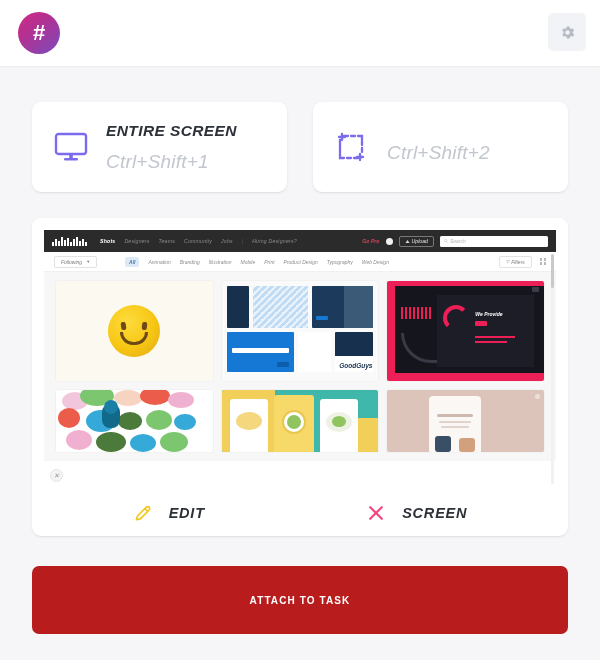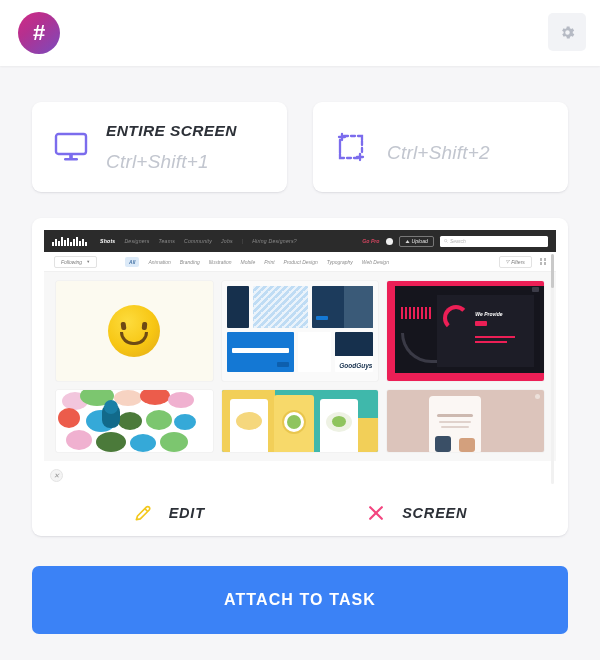--- a/index.html
+++ b/index.html
@@ -222,24 +222,24 @@
     display: flex; align-items: center; gap: 16px; cursor: pointer;
   }
   .act-label {
     font-size: 14.5px; font-weight: 700; letter-spacing: .8px; color: #2d3138;
   }
 
   
   .attach-btn {
     margin: 26px 32px 0 32px;
     height: 68px;
-    background: #3b82f6;
+    background: #b91c1c;
     border-radius: 7px;
     display: flex; align-items: center; justify-content: center;
-    color: #fff; font-size: 16px; font-weight: 700; letter-spacing: 1.1px;
+    color: #fff; font-size: 10px; font-weight: 700; letter-spacing: 1.1px;
     cursor: pointer;
     border: none; width: calc(100% - 64px);
     font-family: "Liberation Sans", sans-serif;
   }
 </style>
 </head>
 <body>
 
 <div class="header">
   <div class="logo">

